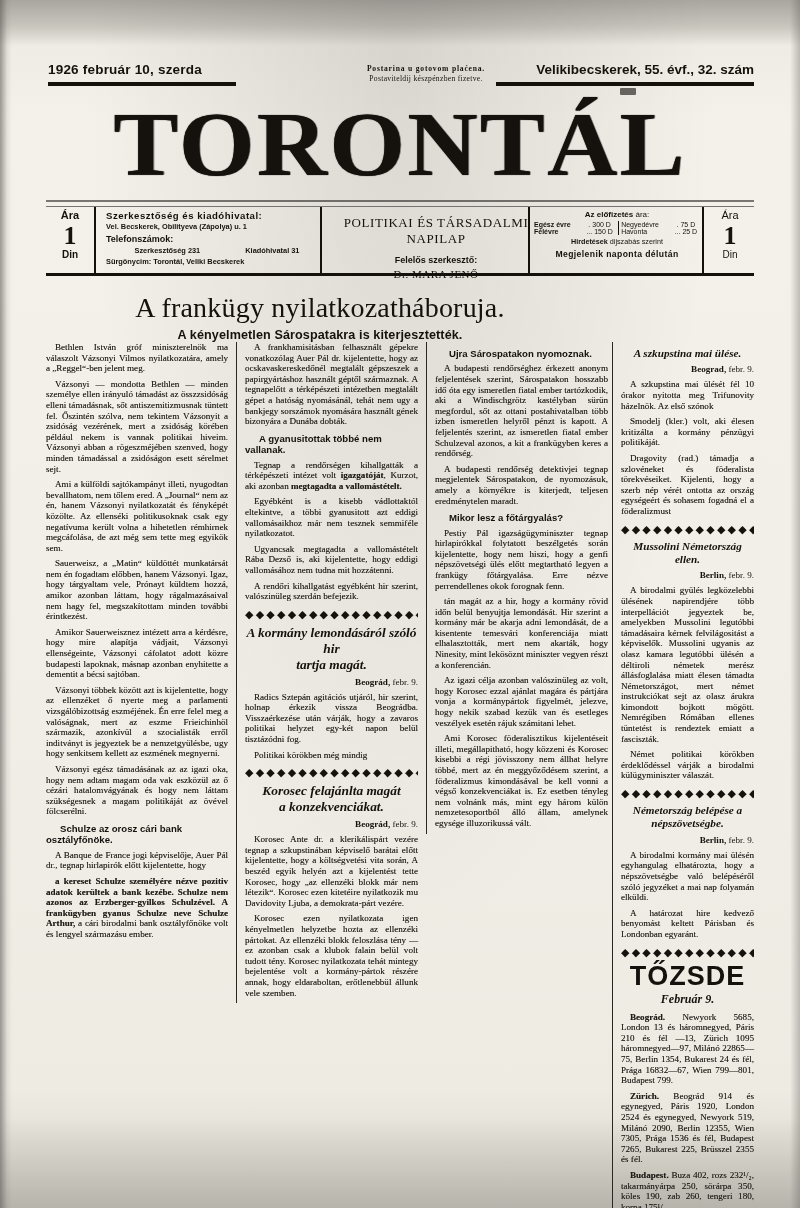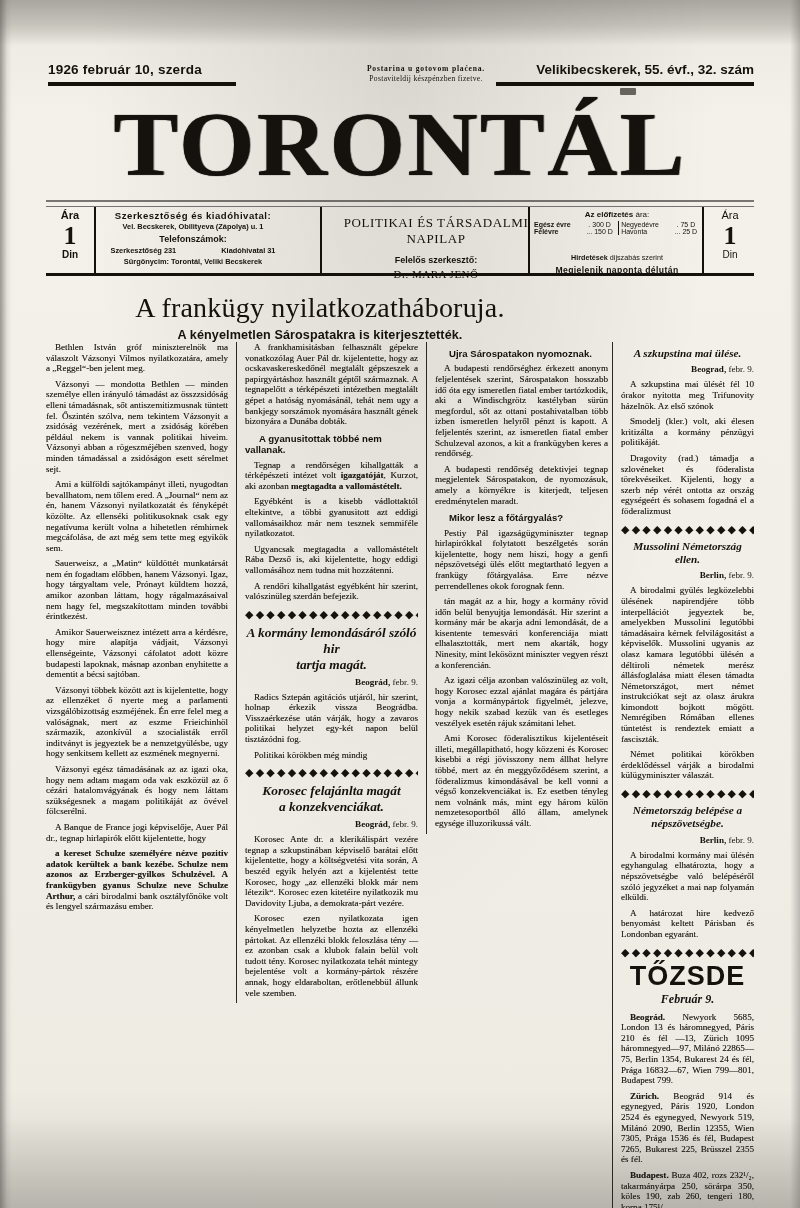--- a/index.html
+++ b/index.html
@@ -48,40 +48,40 @@
     border-top:1px solid #737373;border-bottom:3px solid #14110d;}
   .mast:before{content:"";position:absolute;left:0;top:-7px;width:708px;height:2px;background:#14110d;opacity:.55;}
   .mc{position:absolute;top:0;height:66px;box-sizing:border-box;}
   .vr{position:absolute;top:0;width:2px;height:66px;background:#14110d;}
 
   .m-price{left:0;width:48px;text-align:center;}
   .m-price .a{font-size:11px;font-weight:bold;margin-top:2px;font-family:"Liberation Sans",sans-serif;}
   .m-price .n{font-size:26px;font-weight:bold;line-height:26px;margin-top:2px;}
   .m-price .d{font-size:10px;font-weight:bold;font-family:"Liberation Sans",sans-serif;}
 
-  .m-ed{left:36px;width:222px;text-align:center;font-family:"Liberation Sans",sans-serif;}
+  .m-ed{left:60px;width:222px;text-align:left;font-family:"Liberation Sans",sans-serif;}
   .m-ed .h{font-size:9.6px;font-weight:bold;letter-spacing:.5px;margin-top:3px;}
   .m-ed .s{font-size:7.4px;font-weight:bold;margin-top:1px;}
   .m-ed .h2{font-size:9px;font-weight:bold;margin-top:3px;}
   .m-ed .row{font-size:7.4px;font-weight:bold;margin-top:2px;display:flex;justify-content:space-around;padding:0 6px;}
   .m-ed .s3{font-size:7.4px;font-weight:bold;margin-top:2px;}
 
   .m-kind{left:288px;width:204px;text-align:center;}
   .m-kind .t{font-size:13px;letter-spacing:.6px;margin-top:8px;font-family:"Liberation Serif",serif;}
   .m-kind .f{font-size:9px;font-weight:bold;margin-top:8px;font-family:"Liberation Sans",sans-serif;}
   .m-kind .n{font-size:11px;margin-top:3px;letter-spacing:.5px;}
 
   .m-sub{left:486px;width:170px;text-align:center;font-family:"Liberation Sans",sans-serif;}
   .m-sub .h{font-size:8px;margin-top:3px;}
   .m-sub .h b{font-weight:bold;}
   .m-sub table{width:100%;border-collapse:collapse;margin-top:2px;}
   .m-sub td{font-size:7px;padding:0 2px;white-space:nowrap;}
   .m-sub td.b{font-weight:bold;text-align:left;}
   .m-sub td.l{border-left:1px solid #14110d;text-align:left;}
-  .m-sub .ad{font-size:7.2px;margin-top:18px;}
+  .m-sub .ad{font-size:7.2px;margin-top:2px;}
   .m-sub .ap{font-size:8.6px;font-weight:bold;margin-top:3px;letter-spacing:.4px;}
 
   .m-price2{left:660px;width:48px;text-align:center;}
   .m-price2 .a{font-size:11px;margin-top:2px;font-family:"Liberation Sans",sans-serif;}
   .m-price2 .n{font-size:26px;font-weight:bold;line-height:26px;margin-top:2px;}
   .m-price2 .d{font-size:10px;font-family:"Liberation Sans",sans-serif;}
 
   
   .hl{position:absolute;left:46px;top:292px;width:548px;text-align:center;}
   .hl h1{margin:0;font-size:28px;font-weight:normal;letter-spacing:.2px;line-height:32px;}
@@ -209,20 +209,21 @@
   <div class="cols">
 
     <div class="col c1">
       <p class="bd">Bethlen István gróf miniszterelnök ma válaszolt Vázsonyi Vilmos nyilatkozatára, amely a „Reggel“-ben jelent meg.</p>
       <p class="bd">Vázsonyi — mondotta Bethlen — minden személye ellen irányuló támadást az összzsidóság elleni támadásnak, sőt antiszemitizmusnak tüntett fel. Őszintén szólva, nem tekintem Vázsonyit a zsidóság vezérének, mert a zsidóság körében például nekem is vannak politikai hiveim. Vázsonyi abban a rögeszméjében szenved, hogy minden támadással a zsidóságon esett sérelmet sejt.</p>
       <p class="bd">Ami a külföldi sajtókampányt illeti, nyugodtan bevallhatom, nem tőlem ered. A „Journal“ nem az én, hanem Vázsonyi nyilatkozatát és fényképét közölte. Az ellenséki politikusoknak csak egy negatívuma került volna a hihetetlen rémhirnek megcáfolása, de azt még sem tette meg egyikök sem.</p>
       <p class="bd">Sauerweisz, a „Matin“ küldöttét munkatársát nem én fogadtam előbben, hanem Vázsonyi. Igaz, hogy tárgyaltam vele, Prónayt küldtem hozzá, amikor azonban láttam, hogy rágalmazásaival nem hagy fel, megszakítottam minden további érintkezést.</p>
       <p class="bd">Amikor Sauerweisznez intézett arra a kérdésre, hogy mire alapítja vádjait, Vázsonyi ellenségeinte, Vázsonyi cáfolatot adott közre budapesti lapoknak, másnap azonban enyhitette a dementit a bécsi sajtóban.</p>
       <p class="bd">Vázsonyi többek között azt is kijelentette, hogy az ellenzéket ő nyerte meg a parlamenti vizsgálóbizottság eszméjének. Én erre felel meg a valóságnak, mert az eszme Frieichinhöl származik, azonkívül a szocialisták erről inditványt is jegyeztek be a nemzetgyülésbe, ugy hogy senkitsem kellett az eszmének megnyerni.</p>
       <p class="bd">Vázsonyi egész támadásának az az igazi oka, hogy nem adtam magam oda vak eszközül az ő cézári hatalomvágyának és hogy nem láttam szükségesnek a magam politikáját az övével fölcserélni.</p>
+      <div class="sh">Schulze az orosz cári bank osztályfőnöke.</div>
       <p class="bd">A Banque de France jogi képviselője, Auer Pál dr., tegnap hirlapirók előtt kijelentette, hogy</p>
       <p class="bd"><b class="ink">a kereset Schulze személyére nézve pozitiv adatok kerültek a bank kezébe. Schulze nem azonos az Erzberger-gyilkos Schulzével. A frankügyben gyanus Schulze neve Schulze Arthur,</b><span> a cári birodalmi bank osztályfőnöke volt és lengyel származásu ember.</span></p>
     </div>
 
     <div class="col c2">
       <p class="bd">A frankhamisitásban felhasznált gépekre vonatkozólag Auer Pál dr. kijelentette, hogy az ocskavaskereskedőnél megtalált gépszeszek a papirgyártáshoz használt géptől származnak. A tegnapelőtt a térképészeti intézetben megtalált gépet a hatóság nyomásánál, tehát nem ugy a bankjegy sorszámok nyomására használt gének bizonyára a Dunába dobták.</p>
       <div class="sh">A gyanusitottak többé nem vallanak.</div>
       <p class="bd"><span>Tegnap a rendőrségen kihallgatták a térképészeti intézet volt </span><b class="ink">igazgatóját</b><span>, Kurzot, aki azonban </span><b class="ink">megtagadta a vallomástételt.</b></p>
       <p class="bd">Egyébként is a kisebb vádlottaktól eltekintve, a többi gyanusitott azt eddigi vallomásaikhoz már nem tesznek semmiféle nyilatkozatot.</p>
       <p class="bd">Ugyancsak megtagadta a vallomástételt Rába Dezső is, aki kijelentette, hogy eddigi vallomásához nem tudna mit hozzátenni.</p>

